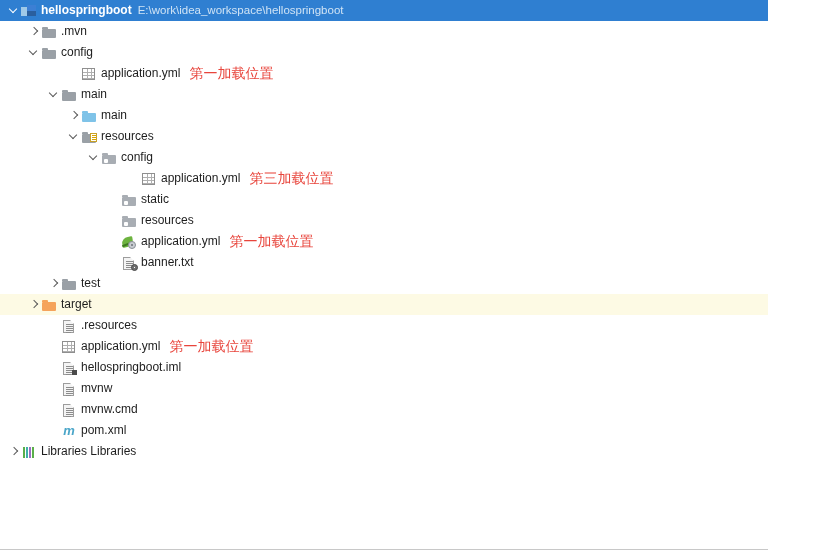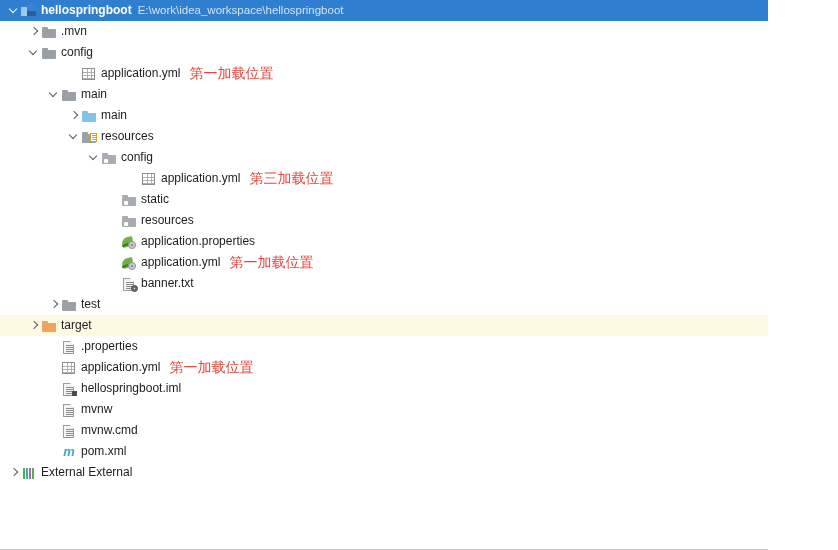--- a/index.html
+++ b/index.html
@@ -396,32 +396,20 @@
     <div class="row">
       <span class="ind" style="width: 108px;"></span>
       <span class="arrow none"></span>
       <span class="ic">
         <span class="spring">
           <span class="leaf"></span>
           <span class="stem"></span>
           <span class="gear"></span>
         </span>
       </span>
-      <span class="label">application.properties</span>
-    </div>
-    <div class="row">
-      <span class="ind" style="width: 108px;"></span>
-      <span class="arrow none"></span>
-      <span class="ic">
-        <span class="spring">
-          <span class="leaf"></span>
-          <span class="stem"></span>
-          <span class="gear"></span>
-        </span>
-      </span>
       <span class="label">application.yml</span>
       <span class="note">第一加载位置</span>
     </div>
     <div class="row">
       <span class="ind" style="width: 108px;"></span>
       <span class="arrow none"></span>
       <span class="ic">
         <span class="doc">
           <span class="ln"></span>
           <span class="ln"></span>
@@ -459,21 +447,21 @@
       <span class="arrow none"></span>
       <span class="ic">
         <span class="doc">
           <span class="ln"></span>
           <span class="ln"></span>
           <span class="ln"></span>
           <span class="ln"></span>
           <span class="ln"></span>
         </span>
       </span>
-      <span class="label">.properties</span>
+      <span class="label">.resources</span>
     </div>
     <div class="row">
       <span class="ind" style="width: 48px;"></span>
       <span class="arrow none"></span>
       <span class="ic">
         <span class="yml">
           <span class="hl"></span>
           <span class="hl"></span>
           <span class="hl"></span>
           <span class="vl"></span>
@@ -538,15 +526,15 @@
       <span class="ind" style="width: 8px;"></span>
       <span class="arrow right"></span>
       <span class="ic">
         <span class="libs">
           <b></b>
           <b></b>
           <b></b>
           <b></b>
         </span>
       </span>
-      <span class="label">External External</span>
+      <span class="label">Libraries Libraries</span>
     </div>
   </div>
 
 </body></html>

